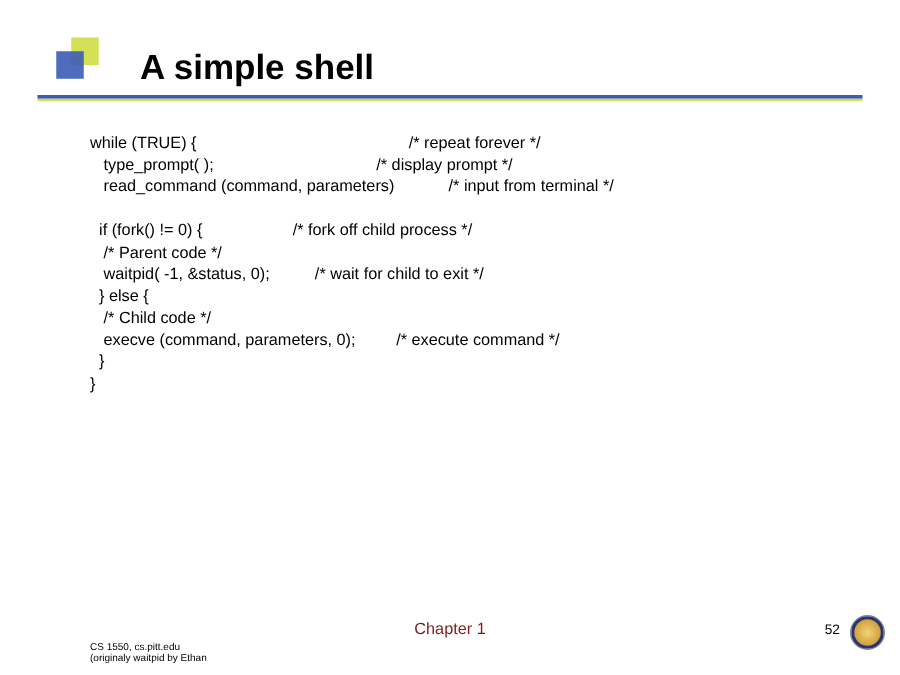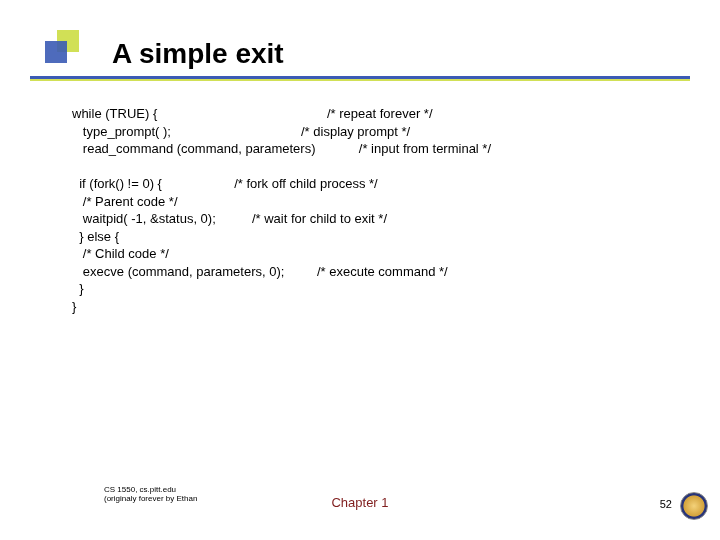--- a/index.html
+++ b/index.html
@@ -67,26 +67,25 @@
     left: 72px;
     width: 600px;
     font-size: 13px;
     line-height: 1.35;
     color: #000;
     white-space: pre;
     font-family: Arial, Helvetica, sans-serif;
   }
   .footer-left {
     position: absolute;
-    bottom: 36px;
+    bottom: 8px;
     left: 72px;
     font-size: 8px;
     line-height: 1.2;
     color: #000;
-    margin-left: 32px;
   }
   .footer-center {
     position: absolute;
     bottom: 30px;
     left: 0;
     width: 720px;
     text-align: center;
     font-size: 13px;
     color: #7f1d1d;
   }
@@ -109,39 +108,39 @@
   }
 </style>
 </head>
 <body>
 
 <div class="bullet-square">
   <div class="back"></div>
   <div class="front"></div>
 </div>
 
-<div class="title-bar">A simple exit</div>
+<div class="title-bar">A simple shell</div>
 
 <div class="underline"></div>
 
 <div class="content">while (TRUE) {                                               /* repeat forever */
    type_prompt( );                                    /* display prompt */
    read_command (command, parameters)            /* input from terminal */
 
   if (fork() != 0) {                    /* fork off child process */
    /* Parent code */
    waitpid( -1, &amp;status, 0);          /* wait for child to exit */
   } else {
    /* Child code */
    execve (command, parameters, 0);         /* execute command */
   }
 }</div>
 
 <div class="footer-left">
   <span>CS 1550, cs.pitt.edu</span><br>
-  <span>(originaly forever by Ethan</span>
+  <span>(originaly waitpid by Ethan</span>
 </div>
 
 <div class="footer-center">Chapter 1</div>
 
 <div class="footer-right">52</div>
 
 <div class="seal"></div>
 
 </body></html>

